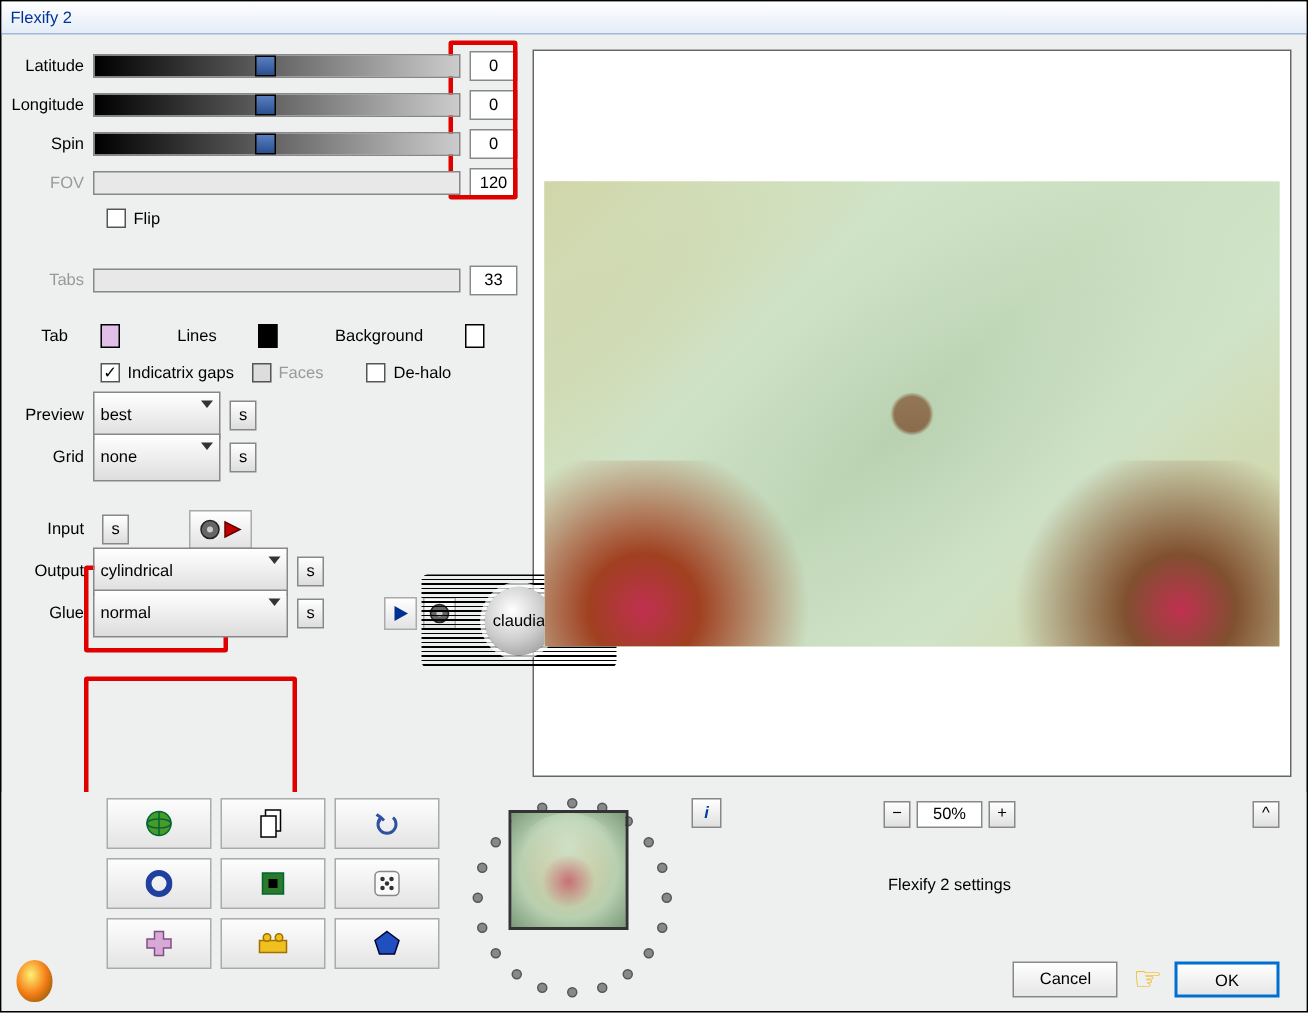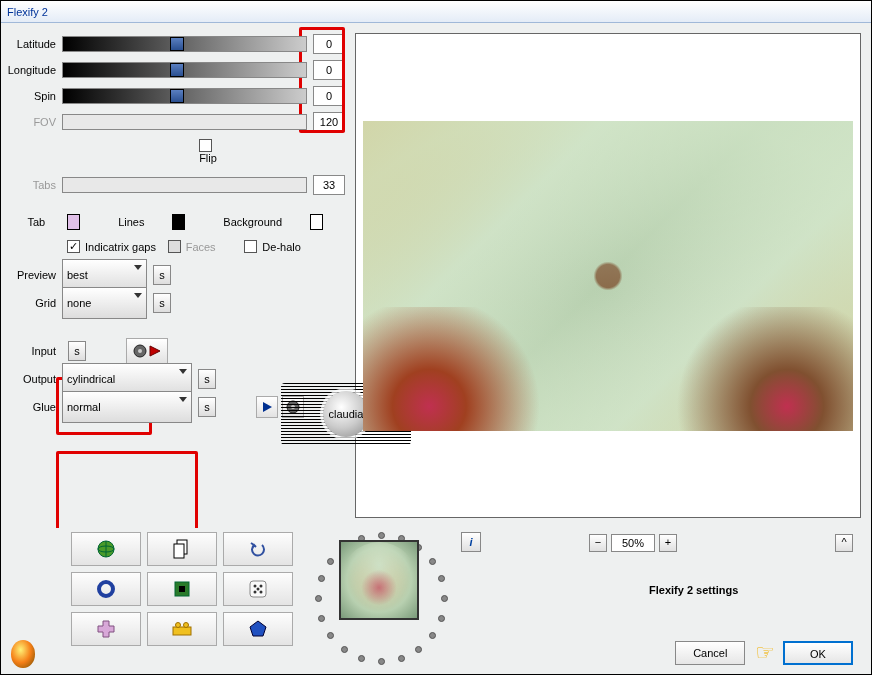--- a/index.html
+++ b/index.html
@@ -8,21 +8,21 @@
   .main { display: flex; height: 505px; justify-content: flex-end; }
   .left-panel { width: 350px; padding: 10px 6px 6px 6px; position: relative; }
   .slider-row { display:flex; align-items:center; margin-bottom:4px; height:22px;}
   .slider-row .lab { width:55px; text-align:right; padding-right:6px;}
   .slider-row .lab.dis { color:#999;}
   .slider-row .track { flex:1; height:16px; position:relative; border:1px solid #888; background:linear-gradient(to right,#000,#ccc);}
   .slider-row .track.dis { background:#e8e8e8;}
   .slider-row .thumb { position:absolute; width:14px; height:14px; top:0; background:linear-gradient(#5a7fc0,#2a4f90); border:1px solid #000;}
   .num-box { width:32px; height:20px; margin-left:6px; border:1px solid #888; background:#fff; text-align:center; line-height:18px;}
   .redbox1 { position:absolute; border:3px solid #e00000; border-radius:2px;}
-  .flip-row { margin:6px 0 10px 64px; display:flex; align-items:center;flex-direction:column;}
+  .flip-row { margin:6px 0 24px 64px; display:flex; align-items:center;}
   .chk { width:13px; height:13px; border:1px solid #555; background:#fff; margin-right:5px; display:inline-flex; align-items:center; justify-content:center; font-size:11px; color:#000;}
   .color-row { display:flex; align-items:center; margin:18px 0 10px 0;gap:16px;}
   .color-row .lab { width:55px; text-align:right; padding-right:6px;}
   .swatch { width:16px; height:16px; border:1px solid #000; margin-right:22px;}
   .chk-group { margin-left:60px; margin-bottom:10px;}
   .chk-row { display:flex; align-items:center; margin-bottom:8px;}
   .chk-row .item { display:flex; align-items:center; width:105px;}
   .chk-row .item .lab.dis { color:#999;}
   .dd-row { display:flex; align-items:center; margin-bottom:4px; height:24px;}
   .dd-row .lab { width:55px; text-align:right; padding-right:6px;}
@@ -48,21 +48,21 @@
   .thumb-area { margin-left:18px; width:140px; height:140px; position:relative;}
   .thumb-area .frame { position:absolute; left:28px; top:8px; width:80px; height:80px; border:2px solid #333; background:
     radial-gradient(circle at 50% 50%, #d8c090 0%, #b8d0b0 60%, #7a9a7a 100%);}
   .thumb-area .frame::before { content:''; position:absolute; inset:0; border-radius:50%; background:radial-gradient(circle at 50% 60%, rgba(192,48,80,0.6) 0%, transparent 30%), radial-gradient(ellipse at 50% 30%, #cde0c5 0%, transparent 60%);}
   .dotcircle { position:absolute; width:140px; height:140px; left:0; top:0;}
   .dot { position:absolute; width:7px; height:7px; border-radius:50%; background:#888; border:1px solid #555;}
   .info-btn { width:20px; height:20px; border:1px solid #888; background:linear-gradient(#fff,#e0e0e0); margin-left:10px; align-self:flex-start; text-align:center; line-height:18px; color:#0040a0; font-weight:bold; font-style:italic;}
   .right-controls { position:absolute; right:18px; top:6px; display:flex; align-items:center; gap:4px;}
   .right-controls .btn { width:18px; height:18px; border:1px solid #888; background:linear-gradient(#fff,#e0e0e0); text-align:center; line-height:15px;}
   .right-controls .pct { width:44px; height:18px; border:1px solid #888; background:#fff; text-align:center; line-height:16px;}
-  .settings-lbl { position:absolute; left:648px; top:56px;font-weight:bold;}
+  .settings-lbl { position:absolute; left:591px; top:56px;}
   .ok-cancel { position:absolute; right:18px; bottom:10px; display:flex; align-items:center; gap:10px;}
   .dlg-btn { width:70px; height:24px; border:1px solid #888; background:linear-gradient(#fff,#e6e6e6); text-align:center; line-height:22px;}
   .dlg-btn.ok { border:2px solid #0070d0;}
   .hand-icon { font-size:22px; color:#f2b000; margin-right:-2px;}
   .egg-icon { position:absolute; left:10px; bottom:8px; width:24px; height:28px; background:radial-gradient(ellipse at 40% 35%, #fff176 0%, #f57f17 50%, #6d4c00 100%); border-radius:50% 50% 48% 48%;}
   .watermark { position:absolute; left:280px; top:360px; width:130px; height:62px; background:repeating-linear-gradient(#000 0,#000 1px,transparent 1px,transparent 3px); border-radius:4px; display:flex; align-items:center; justify-content:center;}
   .watermark .globe { width:46px; height:46px; border-radius:50%; background:radial-gradient(circle at 40% 35%,#fff,#ccc 50%,#888); display:flex; align-items:center; justify-content:center; font-family:cursive; font-size:10px; color:#000; box-shadow:0 0 0 3px rgba(255,255,255,0.7);}
   svg { display:block;}
 </style>
 </head>

